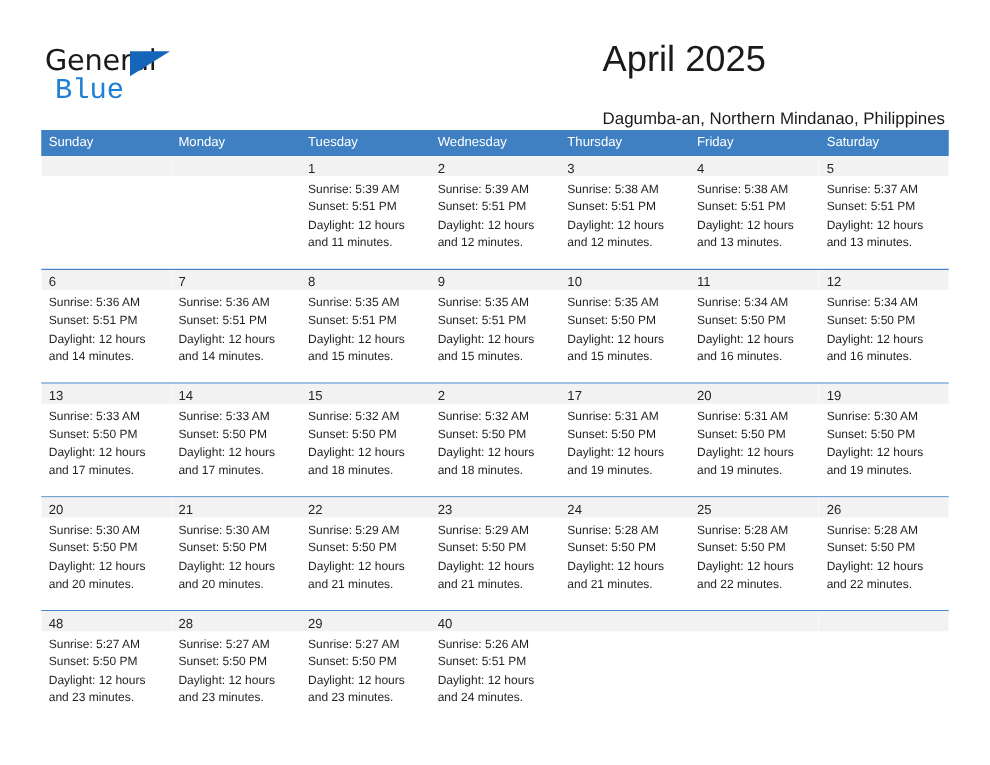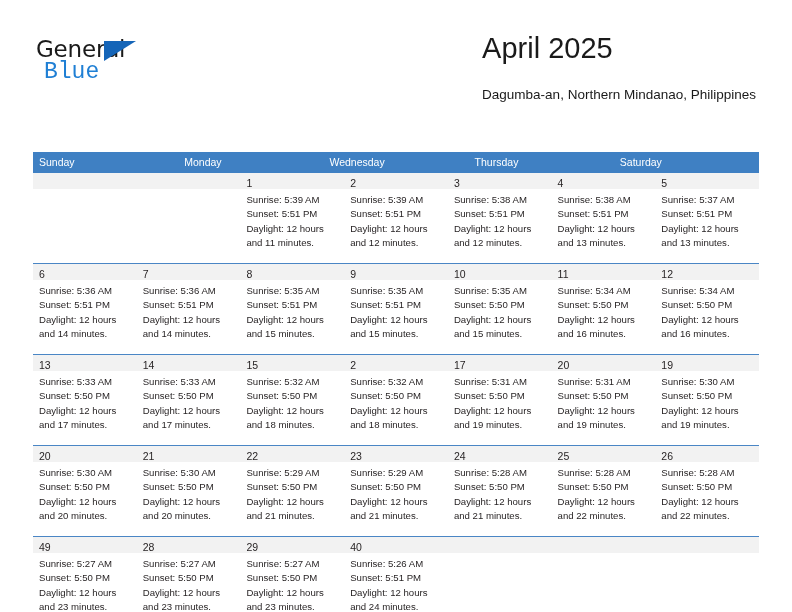--- a/index.html
+++ b/index.html
@@ -89,21 +89,20 @@
   .calendar {
     position: absolute;
     left: 33px;
     top: 104px;
     width: 726px;
   }
   .weekday-row {
     display: flex;
     background: #3f80c3;
     height: 21px;
-    margin-top: 48px;
   }
   .weekday {
     flex: 1 1 0;
     box-sizing: border-box;
     padding-left: 6px;
     font-size: 10.5px;
     color: #ffffff;
     line-height: 21px;
     white-space: nowrap;
     overflow: hidden;
@@ -165,22 +164,24 @@
       <div class="cal-title">April 2025</div>
       <div class="cal-subtitle">Dagumba-an, Northern Mindanao, Philippines</div>
     </div>
 
   </div>
 
   <div class="calendar">
     <div class="weekday-row" id="weekday-row">
         <div class="weekday">Sunday</div>
         <div class="weekday">Monday</div>
+        <div class="weekday">Tuesday</div>
         <div class="weekday">Wednesday</div>
         <div class="weekday">Thursday</div>
+        <div class="weekday">Friday</div>
         <div class="weekday">Saturday</div>
       </div>
     <div id="weeks-container">
         <div class="week">
           <div class="day empty">
             <div class="day-number-band"></div>
           </div>
           <div class="day empty">
             <div class="day-number-band"></div>
           </div>
@@ -420,21 +421,21 @@
             <div class="day-lines">
               <div class="day-line">Sunrise: 5:28 AM</div>
               <div class="day-line">Sunset: 5:50 PM</div>
               <div class="day-line">Daylight: 12 hours</div>
               <div class="day-line">and 22 minutes.</div>
             </div>
           </div>
         </div>
         <div class="week separated">
           <div class="day">
-            <div class="day-number-band"><span class="day-number">49</span></div>
+            <div class="day-number-band"><span class="day-number">48</span></div>
             <div class="day-lines">
               <div class="day-line">Sunrise: 5:27 AM</div>
               <div class="day-line">Sunset: 5:50 PM</div>
               <div class="day-line">Daylight: 12 hours</div>
               <div class="day-line">and 23 minutes.</div>
             </div>
           </div>
           <div class="day">
             <div class="day-number-band"><span class="day-number">28</span></div>
             <div class="day-lines">

